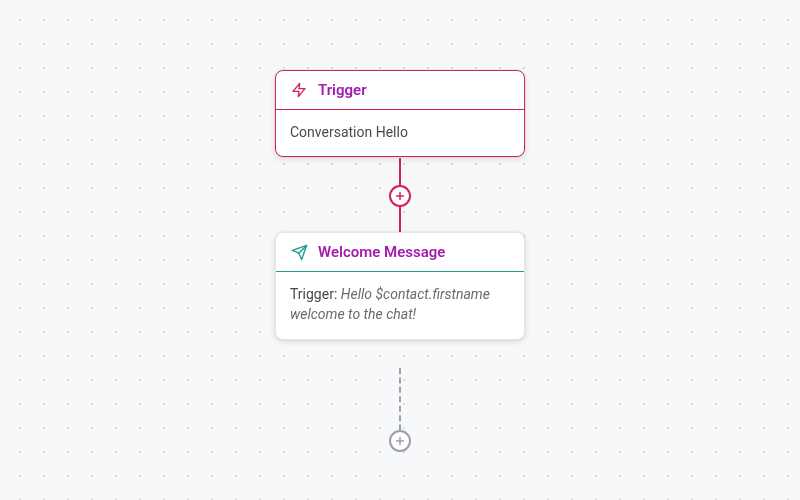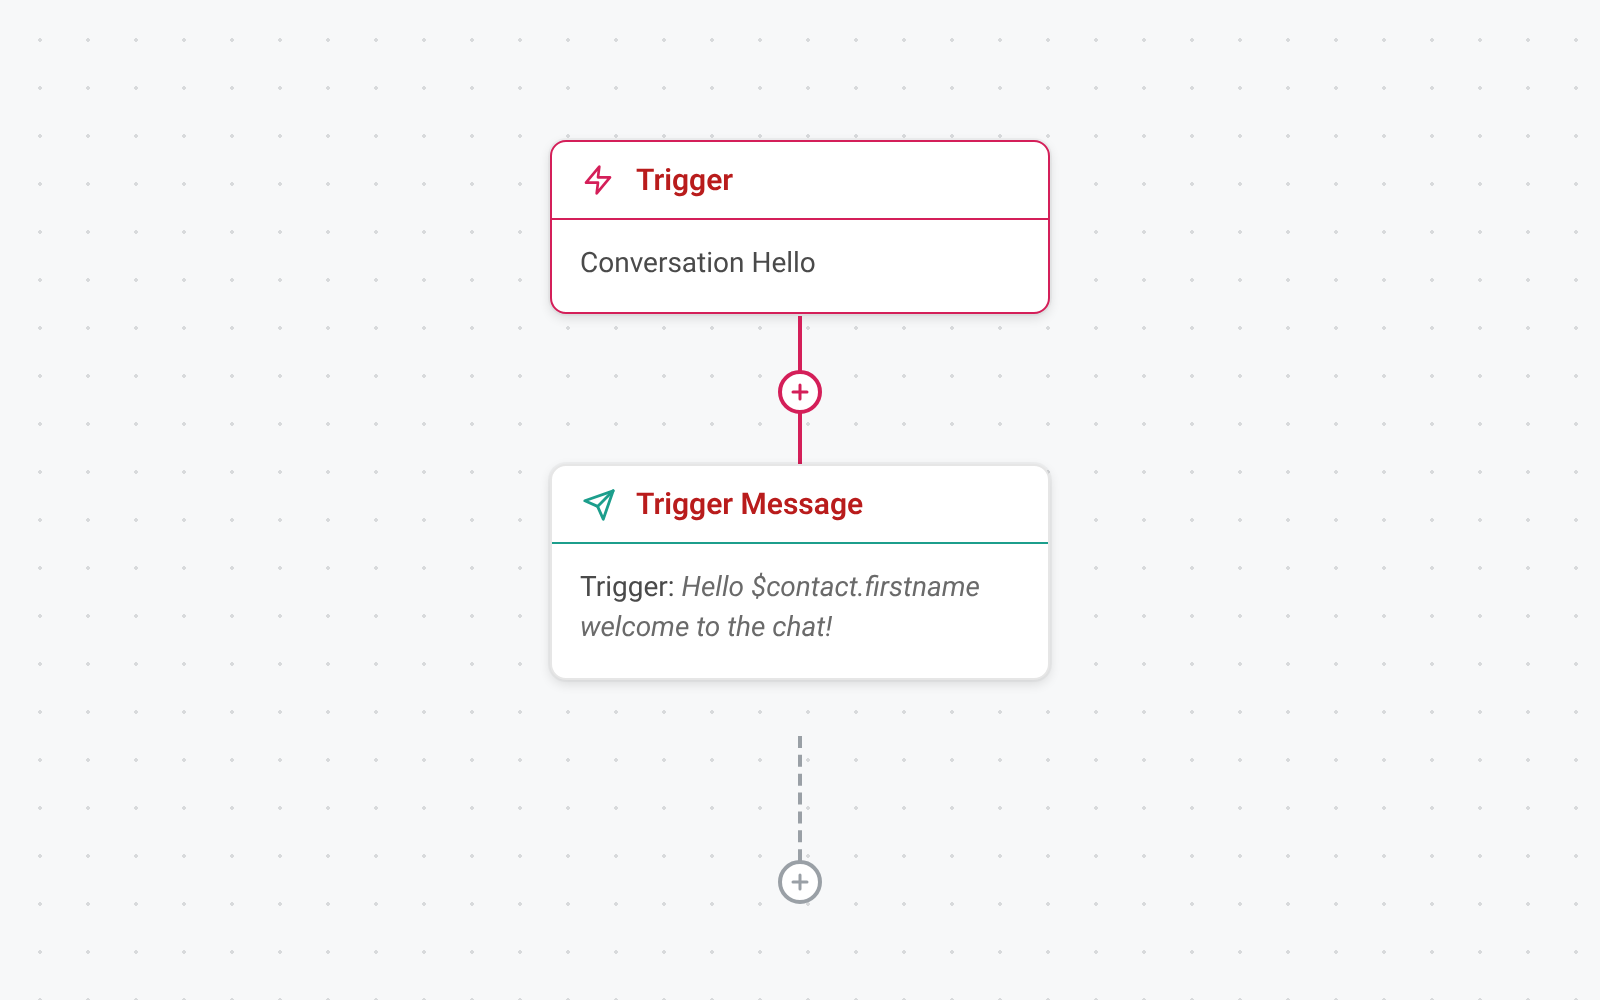--- a/index.html
+++ b/index.html
@@ -36,21 +36,21 @@
     align-items: center;
     gap: 10px;
     padding: 10px 14px;
   }
   .node-trigger .node-header {
     border-bottom: 1px solid #d41f59;
   }
   .node-title {
     font-weight: 600;
     font-size: 15px;
-    color: #b91c1c;
+    color: #a21caf;
   }
   .node-body {
     padding: 12px 14px 14px 14px;
     font-size: 14px;
     color: #4a4a4a;
     line-height: 1.45;
   }
   .node-action {
     left: 275px;
     top: 232px;
@@ -134,21 +134,21 @@
   </div>
 
   <div class="node node-action">
     <div class="node-header">
       <span class="icon-wrap">
         <svg width="17" height="17" viewBox="0 0 24 24" fill="none" stroke="#1c9e8c" stroke-width="2" stroke-linecap="round" stroke-linejoin="round">
           <line x1="22" y1="2" x2="11" y2="13"></line>
           <polygon points="22 2 15 22 11 13 2 9 22 2"></polygon>
         </svg>
       </span>
-      <span class="node-title">Trigger Message</span>
+      <span class="node-title">Welcome Message</span>
     </div>
     <div class="node-body">
       <span class="msg-label">Trigger:</span>
       <span> </span>
       <span class="msg-value">Hello $contact.firstname welcome to the chat!</span>
     </div>
   </div>
 
   <div class="connector-dashed"></div>
 

